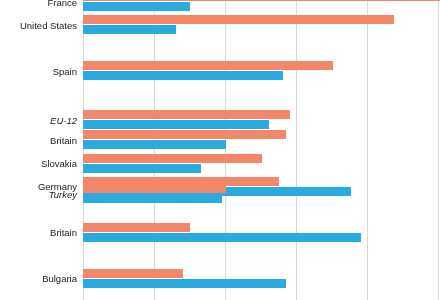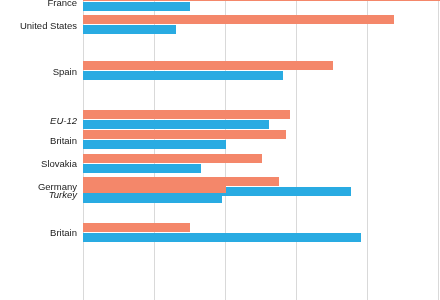--- a/index.html
+++ b/index.html
@@ -105,15 +105,20 @@
         <div class="row" style="top: 183px; height: 23.0769px; font-style: italic;">
           <div class="cat-label">Turkey</div>
           <div class="bar a" style="width: 142.8px; background: rgb(244, 135, 106);"></div>
           <div class="bar b" style="width: 139.23px; background: rgb(41, 171, 226);"></div>
         </div>
         <div class="row" style="top: 221.769px; height: 23.0769px; padding-left: 16px;">
           <div class="cat-label">Britain</div>
           <div class="bar a" style="width: 107.1px; background: rgb(244, 135, 106);"></div>
           <div class="bar b" style="width: 278.46px; background: rgb(41, 171, 226);"></div>
         </div>
+        <div class="row" style="top: 267.923px; height: 23.0769px;">
+          <div class="cat-label">Bulgaria</div>
+          <div class="bar a" style="width: 99.96px; background: rgb(244, 135, 106);"></div>
+          <div class="bar b" style="width: 203.49px; background: rgb(41, 171, 226);"></div>
+        </div>
       </div>
   </div>
 </div>
 
 </body></html>

